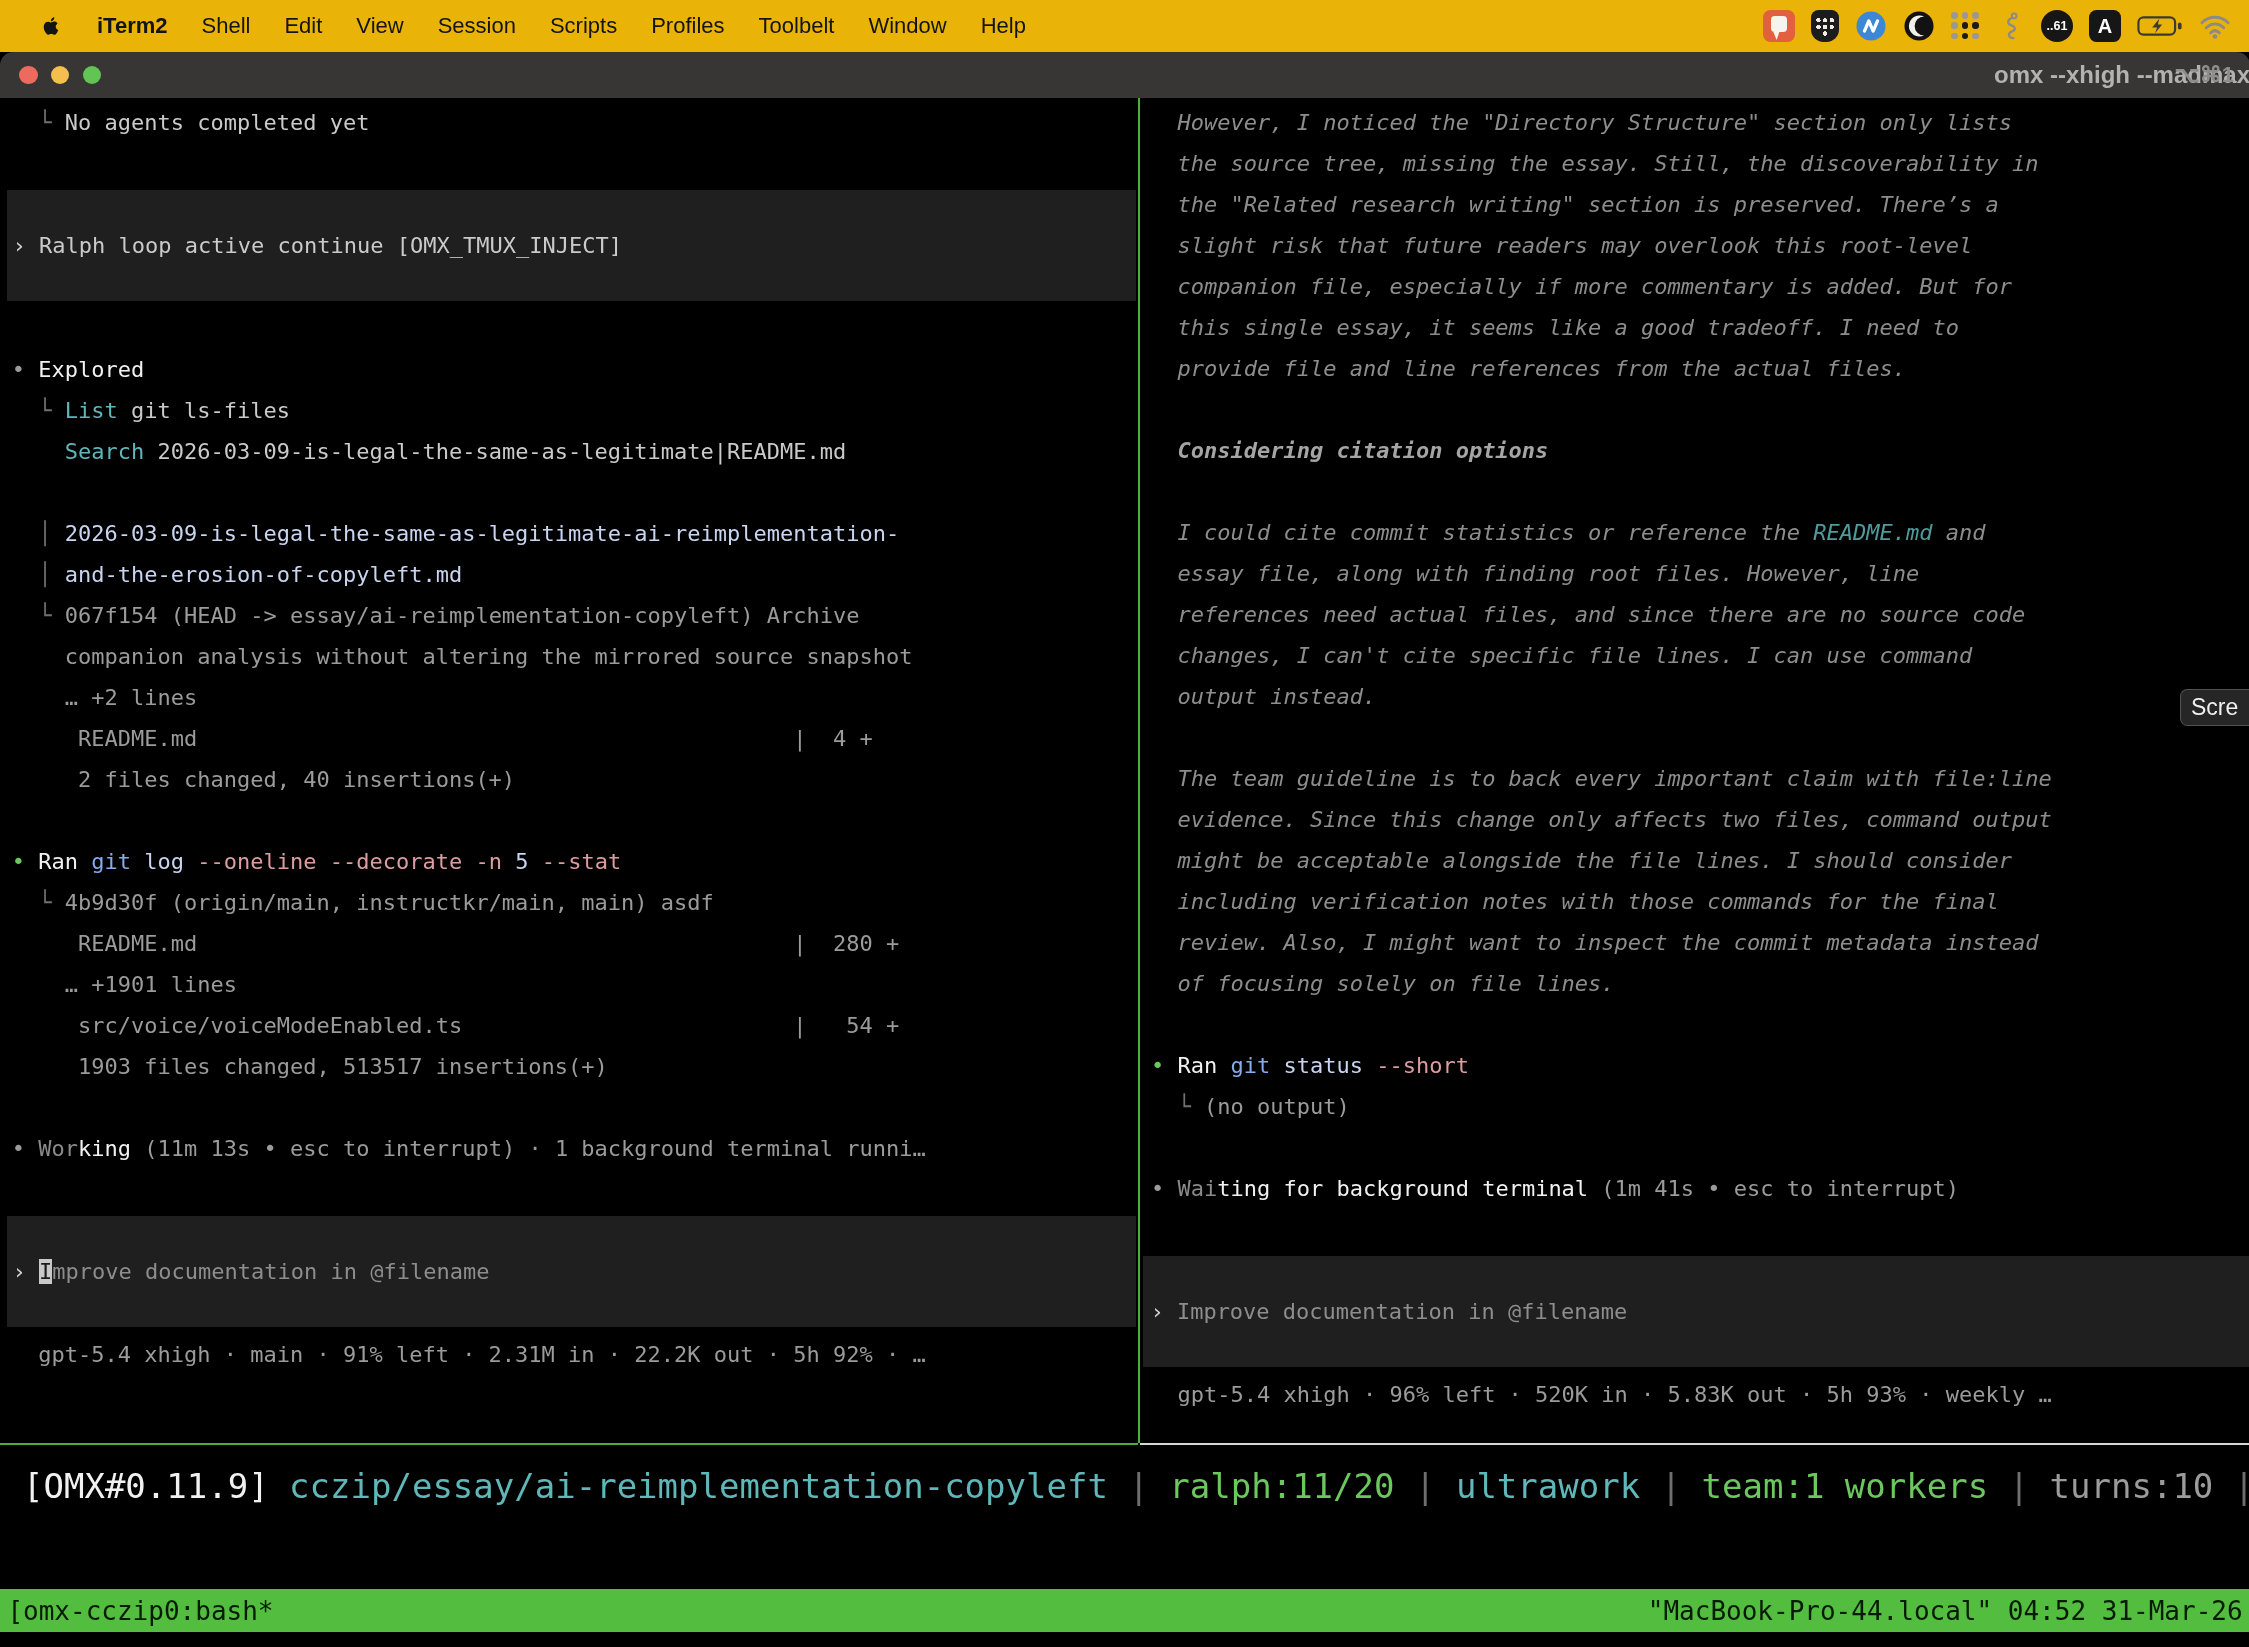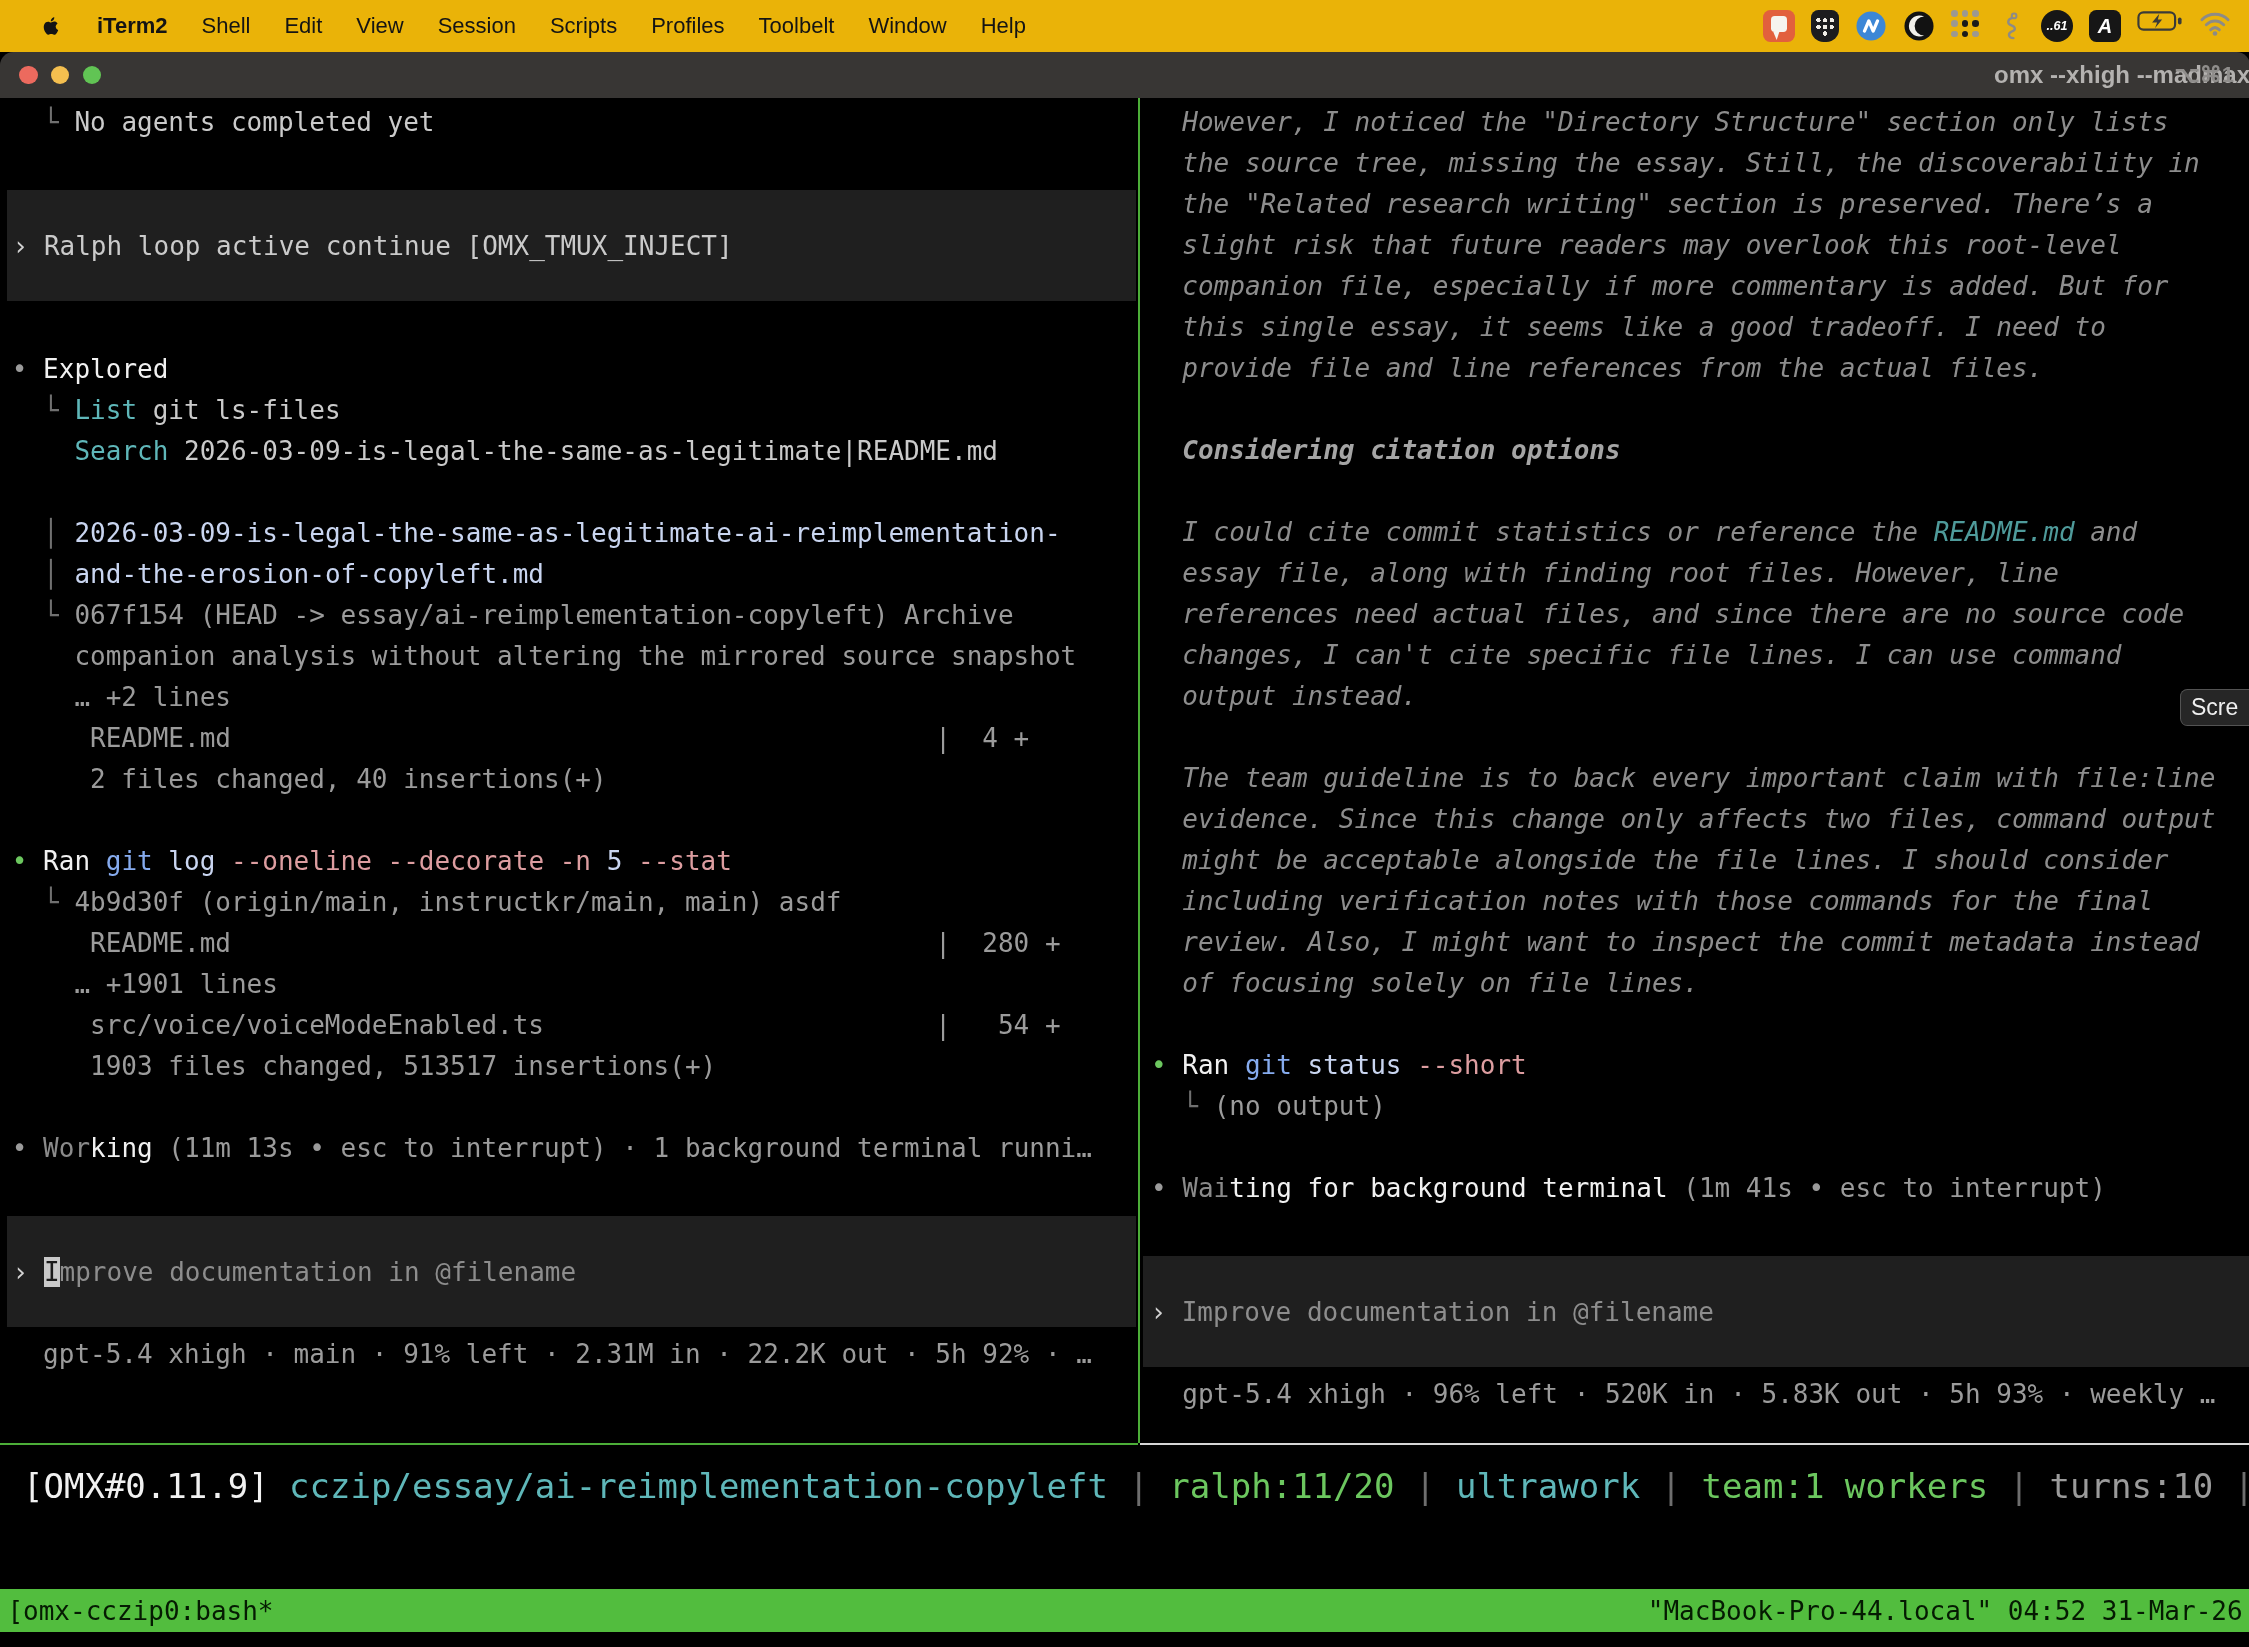--- a/index.html
+++ b/index.html
@@ -4,21 +4,21 @@
 <style>
   html,body{margin:0;padding:0;background:#000;}
   .screen{position:relative;width:2250px;height:1648px;background:#000;overflow:hidden;font-family:"Liberation Sans",sans-serif;}
 
   
   .menubar{position:absolute;left:0;top:0;width:2250px;height:52px;background:#eab308;display:flex;align-items:center;color:#141414;font-size:22px;}
   .menubar .apple{margin-left:40px;width:25px;height:29.5px;display:flex;align-items:center;}
   .menu-items{display:flex;align-items:center;gap:34px;margin-left:32px;}
   .menu-item{white-space:nowrap;}
   .menu-item.app{font-weight:700;}
-  .menu-status{margin-left:auto;display:flex;align-items:flex-start;gap:16px;margin-right:19px;font-style:italic;}
+  .menu-status{margin-left:auto;display:flex;align-items:center;gap:16px;margin-right:19px;}
   .micon{display:flex;align-items:center;justify-content:center;}
 
   .ic-chat{width:32px;height:32px;background:#e2603d;border-radius:7.4px;position:relative;}
   .ic-chat:before{content:"";position:absolute;left:8px;top:5.9px;width:16px;height:16px;background:#f6f4ef;border-radius:3.7px;}
   .ic-chat:after{content:"";position:absolute;left:8.9px;top:22px;border-left:6.6px solid transparent;border-right:0 solid transparent;border-top:8.9px solid #f6f4ef;transform:skewX(-18deg);}
   .ic-shield{width:28px;height:32px;background:#1c1c1e;border-radius:7.4px 7.4px 12.5px 12.5px;
     background-image:
       radial-gradient(circle 2.2px at 7.4px 10.3px,#efece6 99%,transparent),
       radial-gradient(circle 2.2px at 14px 10.3px,#efece6 99%,transparent),
       radial-gradient(circle 2.2px at 20.7px 10.3px,#efece6 99%,transparent),
@@ -36,21 +36,21 @@
   
   .window{position:absolute;left:0;top:52px;width:2250px;height:1596px;background:#000;border-radius:13.3px;overflow:hidden;}
   .titlebar{position:absolute;left:0;top:0;width:100%;height:46px;background:#383634;display:flex;align-items:center;}
   .traffic{display:flex;gap:13.3px;margin-left:19px;}
   .tl{width:18.5px;height:18.5px;border-radius:50%;}
   .tl.r{background:#ec6a5e;} .tl.y{background:#f4bf4f;} .tl.g{background:#61c454;}
   .wtitle{position:absolute;left:0;right:0;text-align:right;color:#b4b2b0;font-weight:700;font-size:24px;margin-left:36px;}
   .wshort{position:absolute;right:16px;color:#8f8d8b;font-weight:700;font-size:22px;}
 
   
-  .term{font-family:"DejaVu Sans Mono",monospace;font-size:26px;color:#cacaca;}
+  .term{font-family:"DejaVu Sans Mono",monospace;font-size:22px;color:#cacaca;}
   .pane{position:absolute;top:46px;height:1345px;overflow:hidden;}
   .pane.left{left:0;width:1138px;padding:3.7px 0 0 11.8px;}
   .pane.right{left:1140px;width:1110px;padding:3.7px 0 0 11px;}
   .trow{height:41px;line-height:41px;white-space:pre;}
   .tbox{height:111px;margin-top:6.6px;margin-bottom:6.6px;background:#1f1f1f;display:flex;align-items:center;white-space:pre;}
   .pane.left .tbox{margin-left:-4.4px;width:1123px;padding-left:5.2px;}
   .pane.right .tbox{margin-left:-8px;width:1101px;padding-left:7.4px;}
 
   .vdivider{position:absolute;left:1138px;top:46px;width:2.2px;height:1345px;background:#4cae38;}
   .hb-left{position:absolute;left:0;top:1391px;width:1138px;height:2.2px;background:#4cae38;}

